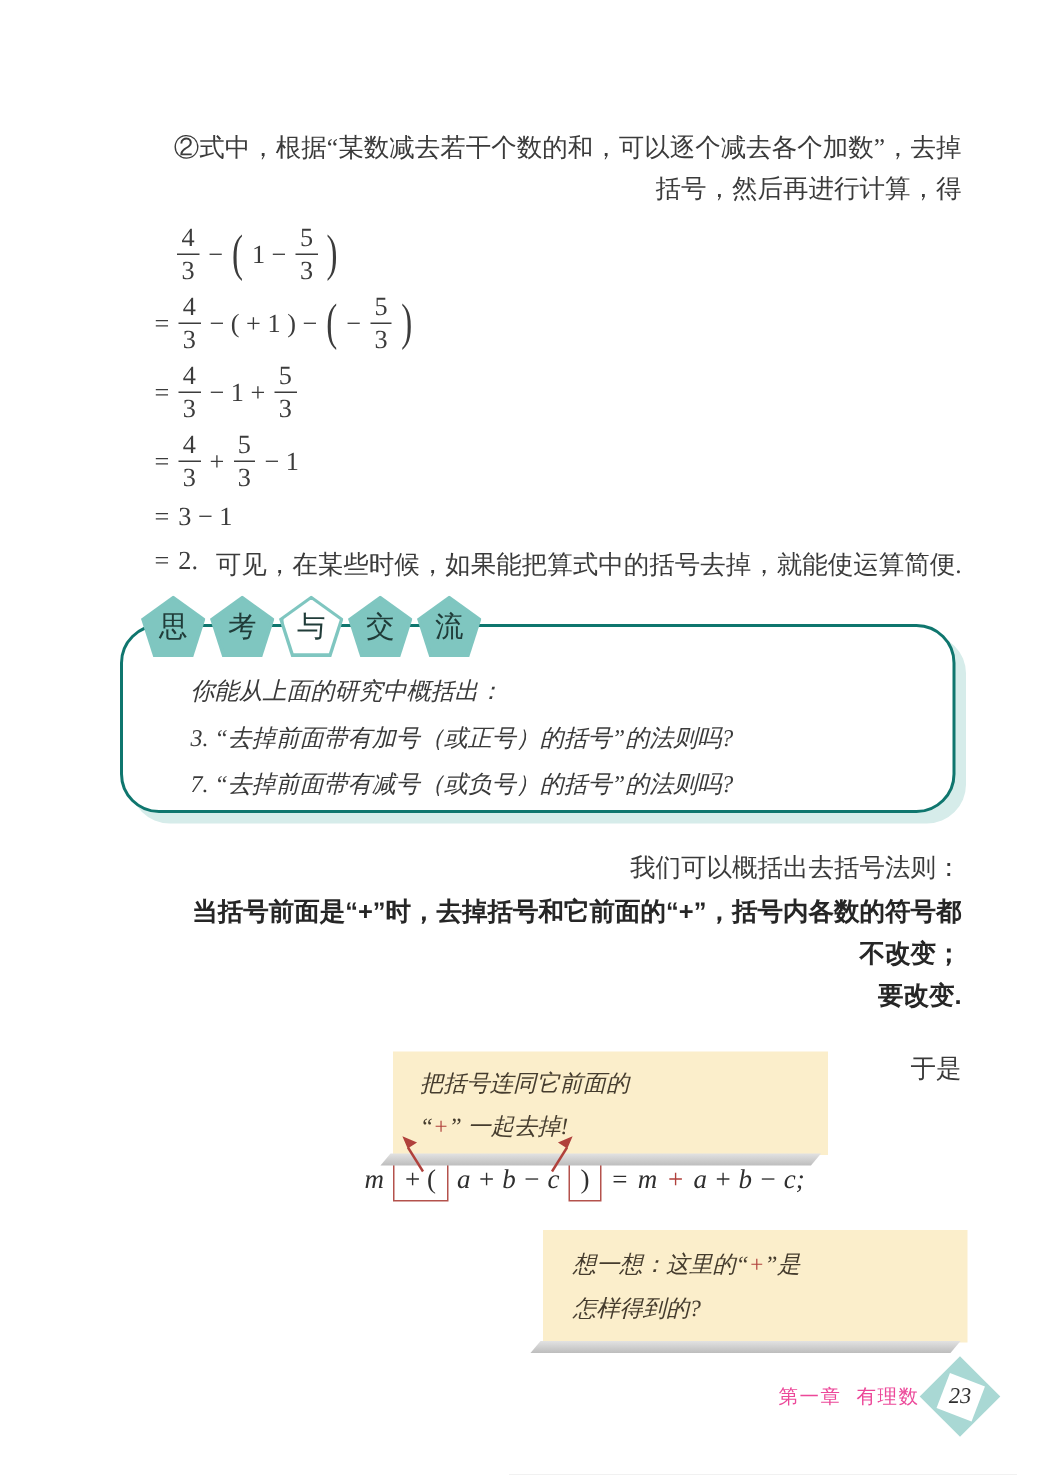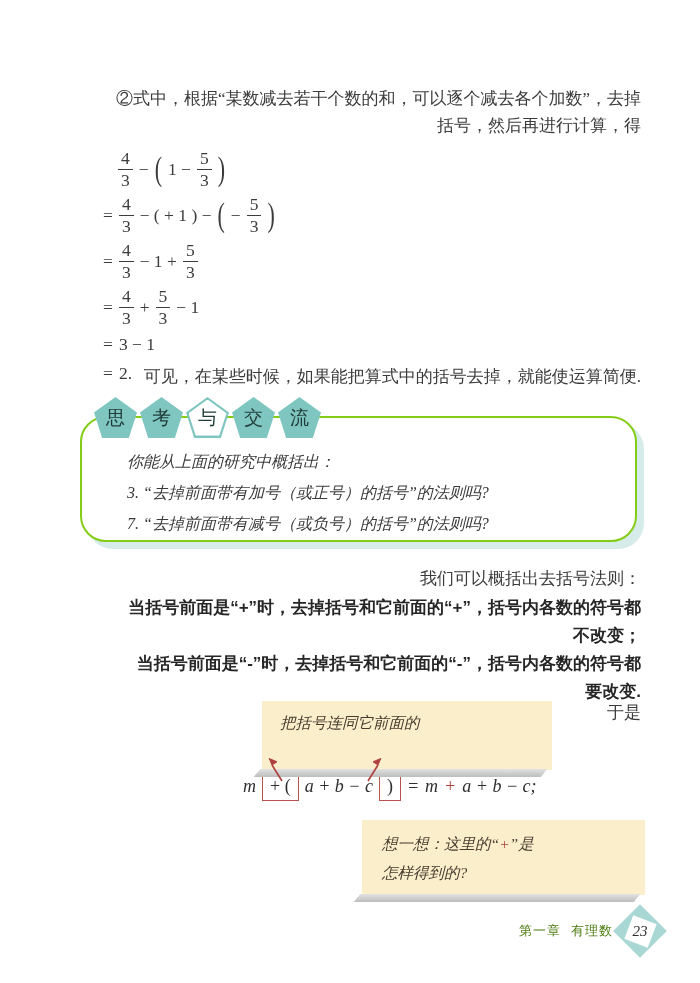--- a/index.html
+++ b/index.html
@@ -17,21 +17,21 @@
   .mline.short { height:29px; }
   .mline > span { margin:0 3px; }
   .mline .pad { margin-left:18px; }
   .frac { display:inline-flex; flex-direction:column; align-items:center; line-height:1.15; margin:0 4px; }
   .frac .num { padding:0 3px; border-bottom:1.3px solid #3c3c3c; }
   .frac .den { padding:0 3px; }
   .bp { display:inline-block; transform:scaleY(1.55); font-weight:300; font-size:22px; margin:0 1px; line-height:1; }
   
   .tbox {
     position:absolute; left:80px; top:416px; width:553px; height:122px;
-    border:2px solid #84cc16; border-radius:26px; background:#fff;
+    border:2px solid #0f766e; border-radius:26px; background:#fff;
     box-shadow:7px 7px 0 #d6ecea;
   }
   .badges { position:absolute; left:94px; top:397px; display:flex; z-index:3; }
   .pent {
     position:relative; width:43px; height:41px; margin-right:3px;
     clip-path:polygon(50% 0, 100% 38%, 81% 100%, 19% 100%, 0 38%);
     background:#7fc6c0; display:flex; align-items:center; justify-content:center;
   }
   .pent .inner {
     position:absolute; inset:2.5px;
@@ -59,21 +59,21 @@
   
   .equation {
     position:absolute; left:240px; top:772px; display:flex; align-items:center;
     font-size:18px; font-style:italic; color:#2f2f2f; white-space:nowrap;
   }
   .equation > span { margin:0 3px; }
   .rbox { border:1.4px solid #b4524c; padding:3px 7px; margin:0 5px; font-style:normal; }
   .arrows { position:absolute; left:250px; top:757px; z-index:2; }
   
   .footer-chapter {
-    position:absolute; left:519px; top:922px; font-size:13px; color:#4d7c0f;
+    position:absolute; left:519px; top:922px; font-size:13px; color:#ec4899;
     font-family:"Liberation Sans",sans-serif; letter-spacing:1px;
   }
   .footer-chapter span { margin-right:10px; }
   .pagenum-wrap { position:absolute; left:612px; top:903px; width:56px; height:56px; display:flex; align-items:center; justify-content:center; }
   .pn-outer { position:absolute; width:38px; height:38px; background:#a9d8d4; transform:rotate(45deg); }
   .pn-inner { position:absolute; width:25px; height:25px; background:#ffffff; transform:rotate(21deg); }
   .pn-num { position:absolute; font-style:italic; font-size:15px; color:#2e2e2e; }
 </style>
 </head>
 <body>
@@ -184,28 +184,28 @@
   </div>
 
   <div class="para indent" style="top:565px;">我们可以概括出去括号法则：</div>
 
   <div class="para bold" style="top:594px;">
     <div class="indent">当括号前面是“+”时，去掉括号和它前面的“+”，括号内各数的符号都</div>
     <div>不改变；</div>
   </div>
 
   <div class="para bold" style="top:650px;">
-    <div class="indent">当括号前面是“-”时，去掉括号和它前面的“-”，括号内各数的符号都</div>
     <div>要改变.</div>
   </div>
 
   <div class="para indent" style="top:699px;">于是</div>
 
   <div class="note note1">
     <div>把括号连同它前面的</div>
+    <div><span>“</span><span class="red">+</span><span>” 一起去掉!</span></div>
   </div>
 
   <svg class="arrows" width="220" height="26" viewBox="0 0 220 26">
     <g stroke="#b0413c" fill="#b0413c">
       <line x1="32" y1="24" x2="22" y2="8" stroke-width="1.6"></line>
       <polygon points="22,8 19.2,1.5 27,4.8"></polygon>
     </g>
     <g stroke="#b0413c" fill="#b0413c">
       <line x1="118" y1="24" x2="128" y2="8" stroke-width="1.6"></line>
       <polygon points="128,8 130.8,1.5 123,4.8"></polygon>

